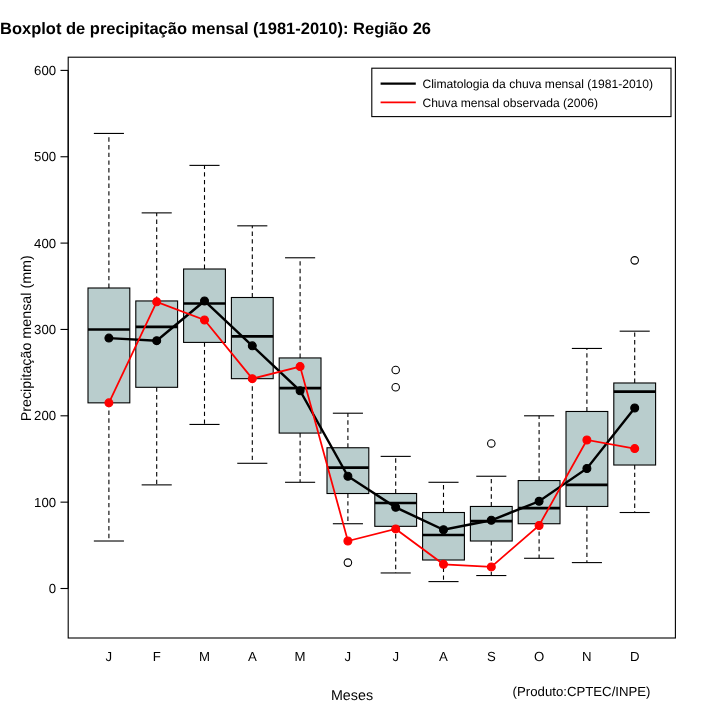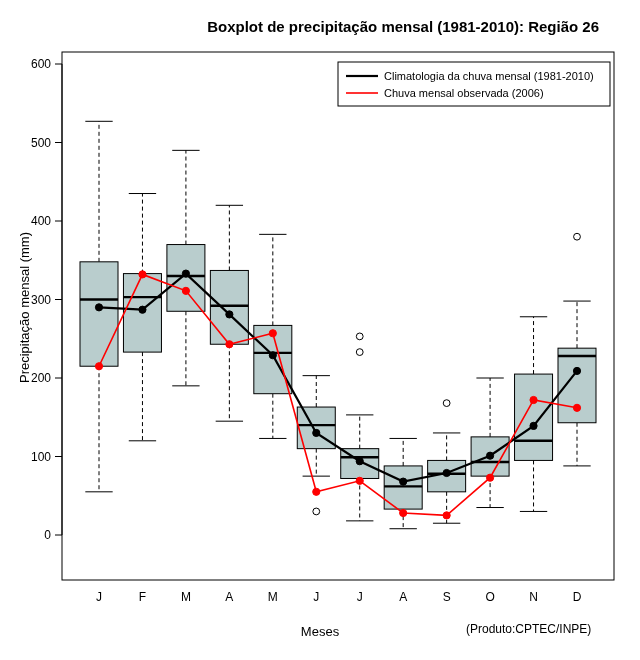--- a/index.html
+++ b/index.html
@@ -16,25 +16,24 @@
   #root {
     position: relative;
     width: 640px;
     height: 660px;
   }
   #title {
     position: absolute;
     top: 18px;
     left: 0;
     width: 580px;
-    text-align: right;
+    text-align: left;
     font-size: 15px;
     font-weight: bold;
     color: #000;
-    padding-left: 19px;
   }
   #plot-svg {
     position: absolute;
     top: 0;
     left: 0;
   }
   #ylabel {
     position: absolute;
     left: -76px;
     top: 300px;

